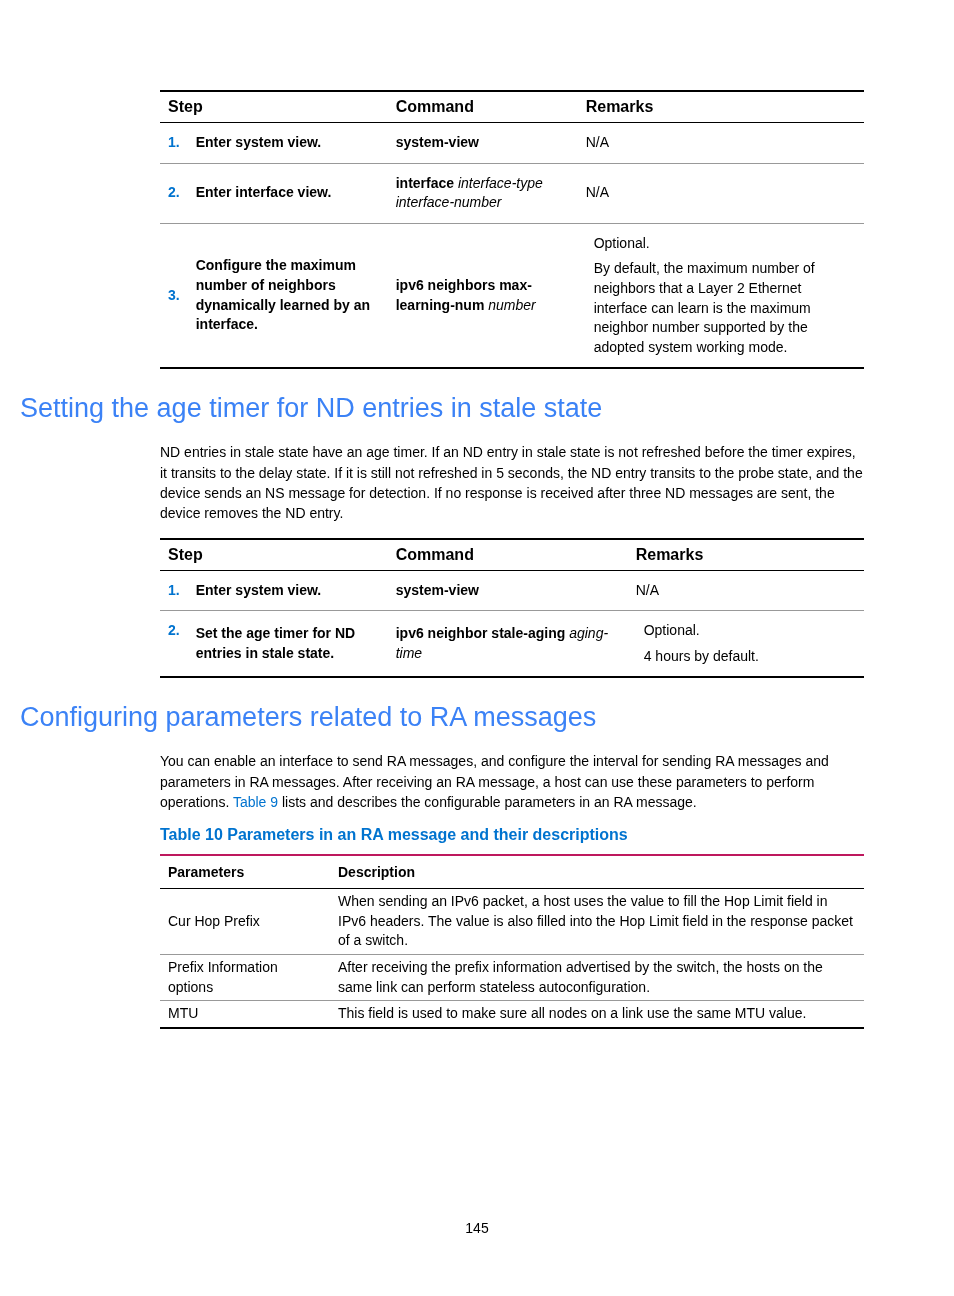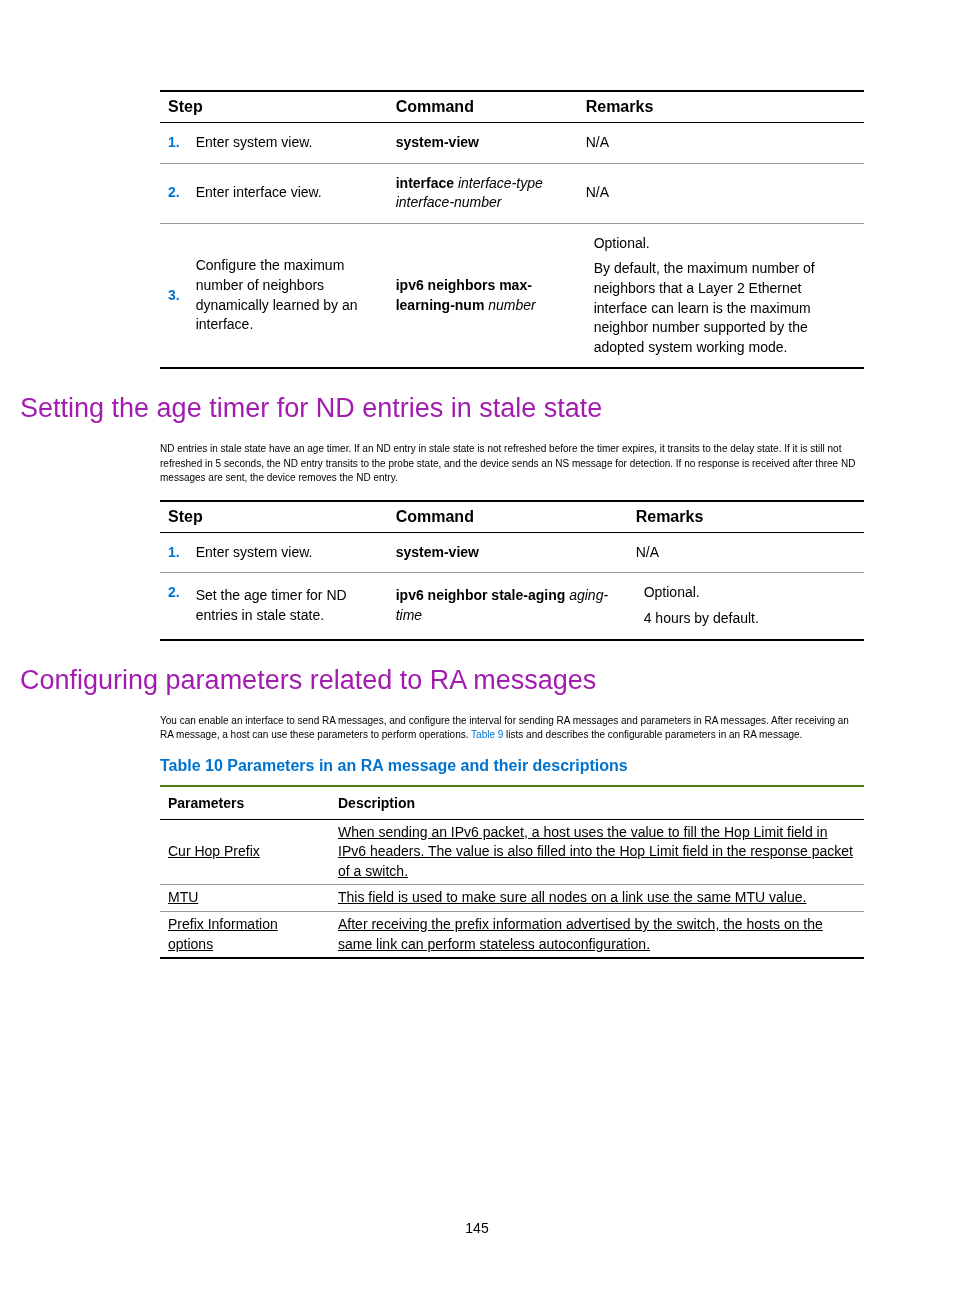--- a/index.html
+++ b/index.html
@@ -42,62 +42,61 @@
     }
     .step-num {
       color: #0073cf;
       font-weight: bold;
       width: 24px;
       vertical-align: top;
       padding-top: 10px;
       text-align: right;
       padding-right: 6px;
     }
-    .step-desc { width: 200px; }
+    .step-desc { width: 200px; font-weight: bold; }
     .step-cmd { width: 190px; }
     .cmd-bold { font-weight: bold; }
     .cmd-italic { font-style: italic; }
     h2.section {
-      color: #a21caf;
+      color: #3b82f6;
       font-weight: normal;
       font-size: 27px;
       margin: 20px 0 18px 0;
       margin-left: -70px;
     }
     .para {
-      font-size: 10px;
+      font-size: 14px;
       line-height: 1.45;
       margin-bottom: 14px;
     }
     .link { color: #0073cf; }
     .table-caption {
       color: #0073cf;
       font-weight: bold;
       font-size: 16px;
       margin: 12px 0 10px 0;
     }
     table.params thead tr {
-      border-top: 2px solid #4d7c0f;
+      border-top: 2px solid #be185d;
       border-bottom: 1.5px solid #000;
       margin-top: 44px;
     }
     table.params tbody tr { border-bottom: 1px solid #999; }
     table.params tbody tr:last-child { border-bottom: 2px solid #000; }
     table.params th {
       text-align: left;
       font-weight: bold;
       font-size: 14px;
       padding: 8px 8px;
     }
     table.params td {
       font-size: 14px;
       padding: 3px 8px;
       line-height: 1.4;
       vertical-align: middle;
-      text-decoration: underline;
     }
     .param-name { width: 170px; }
     .page-num {
       position: absolute;
       bottom: 60px;
       left: 0; right: 0;
       text-align: center;
       font-size: 14px;
     }
     .remarks-multi div { margin-bottom: 6px; margin-left: 8px; }
@@ -199,25 +198,25 @@
         <th class="param-name">Parameters</th>
         <th>Description</th>
       </tr>
     </thead>
     <tbody>
       <tr>
         <td class="param-name">Cur Hop Prefix</td>
         <td>When sending an IPv6 packet, a host uses the value to fill the Hop Limit field in IPv6 headers. The value is also filled into the Hop Limit field in the response packet of a switch.</td>
       </tr>
       <tr>
+        <td class="param-name">Prefix Information options</td>
+        <td>After receiving the prefix information advertised by the switch, the hosts on the same link can perform stateless autoconfiguration.</td>
+      </tr>
+      <tr>
         <td class="param-name">MTU</td>
         <td>This field is used to make sure all nodes on a link use the same MTU value.</td>
-      </tr>
-      <tr>
-        <td class="param-name">Prefix Information options</td>
-        <td>After receiving the prefix information advertised by the switch, the hosts on the same link can perform stateless autoconfiguration.</td>
       </tr>
     </tbody>
   </table>
   </div>
 </div>
 
 <div class="page-num">145</div>
 
 </body></html>

